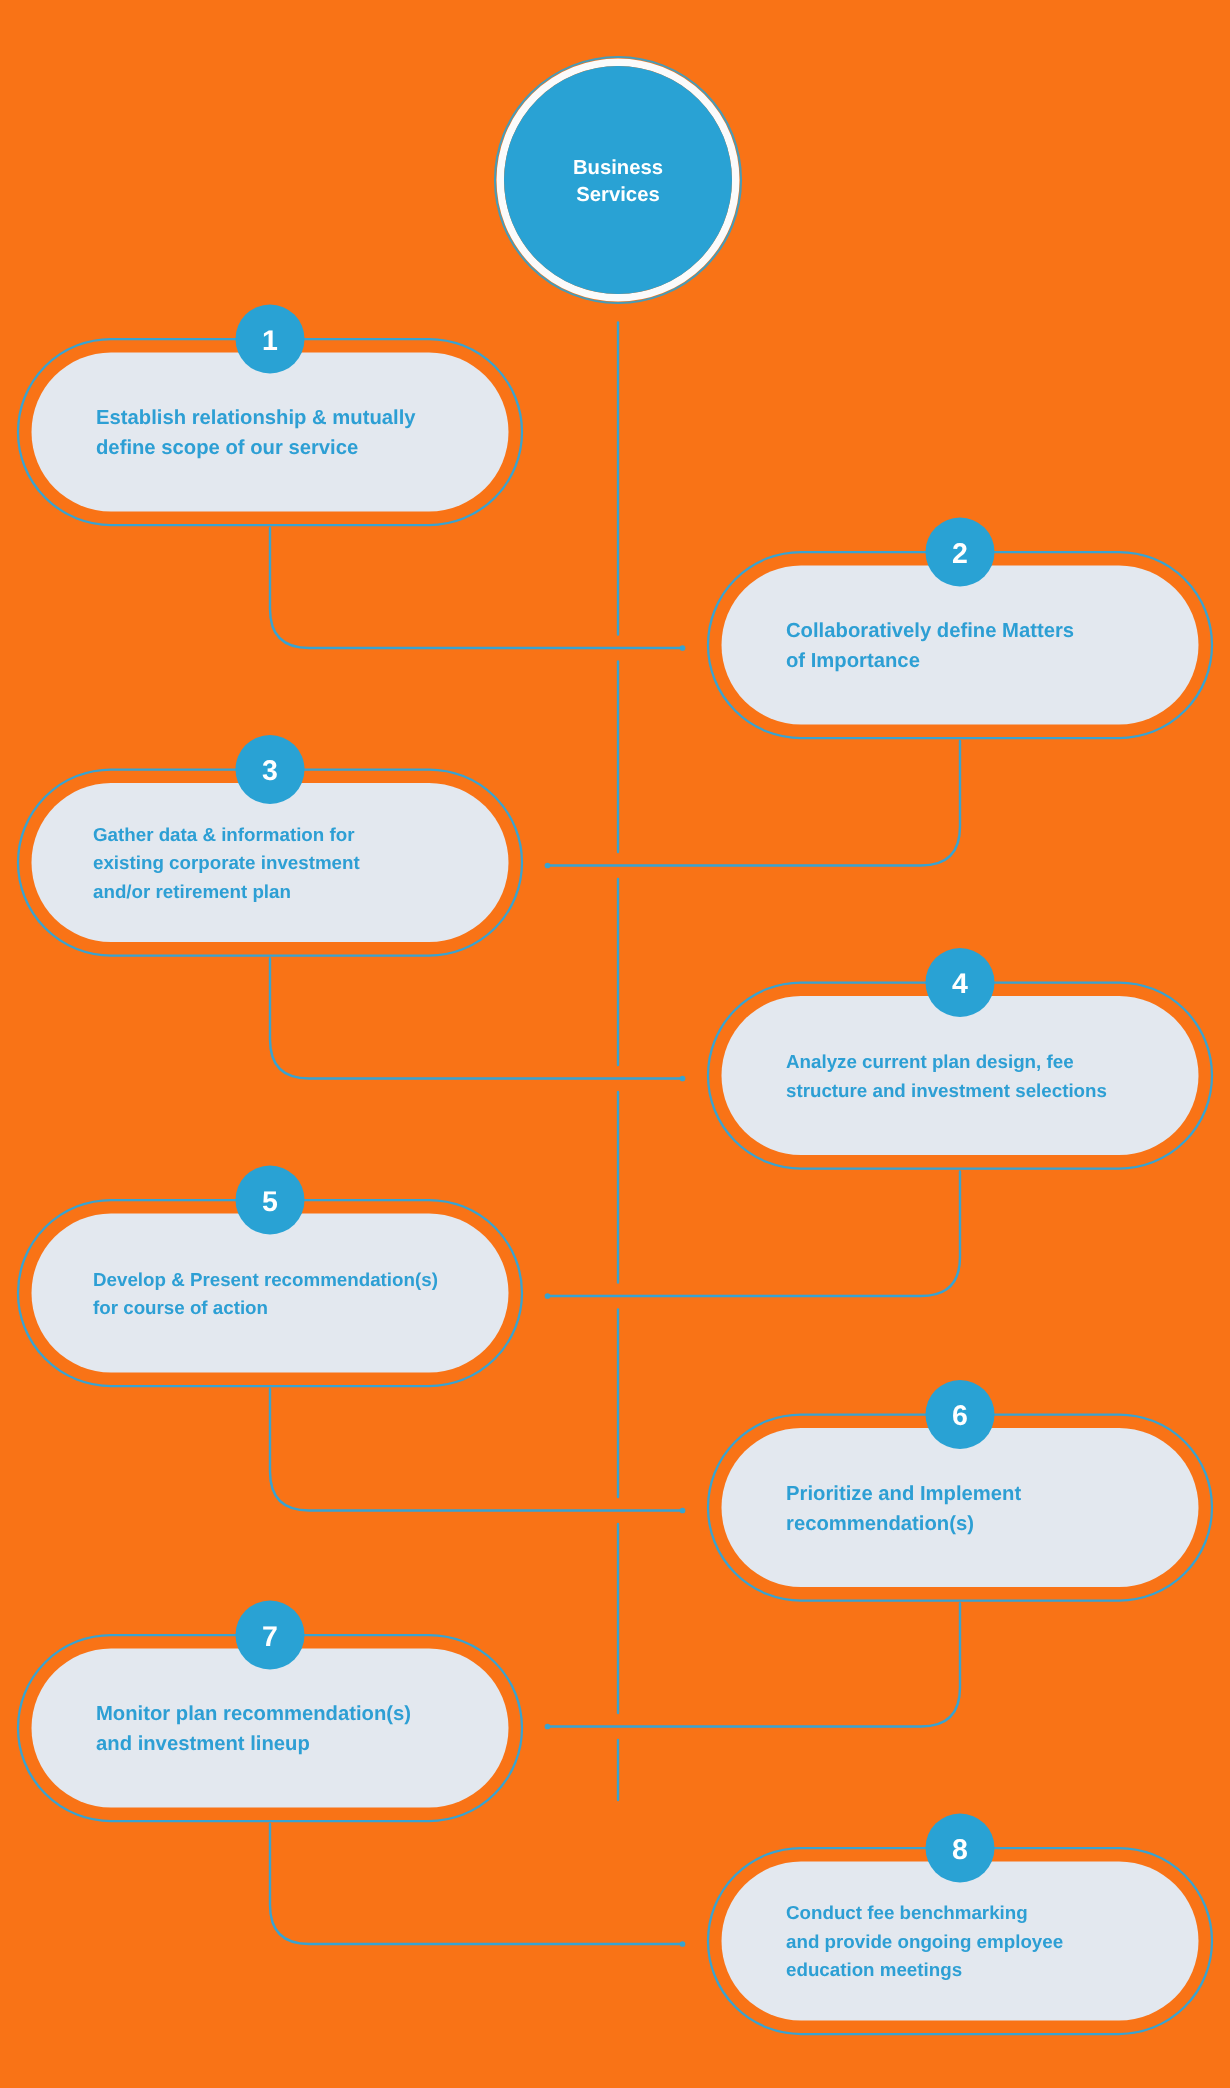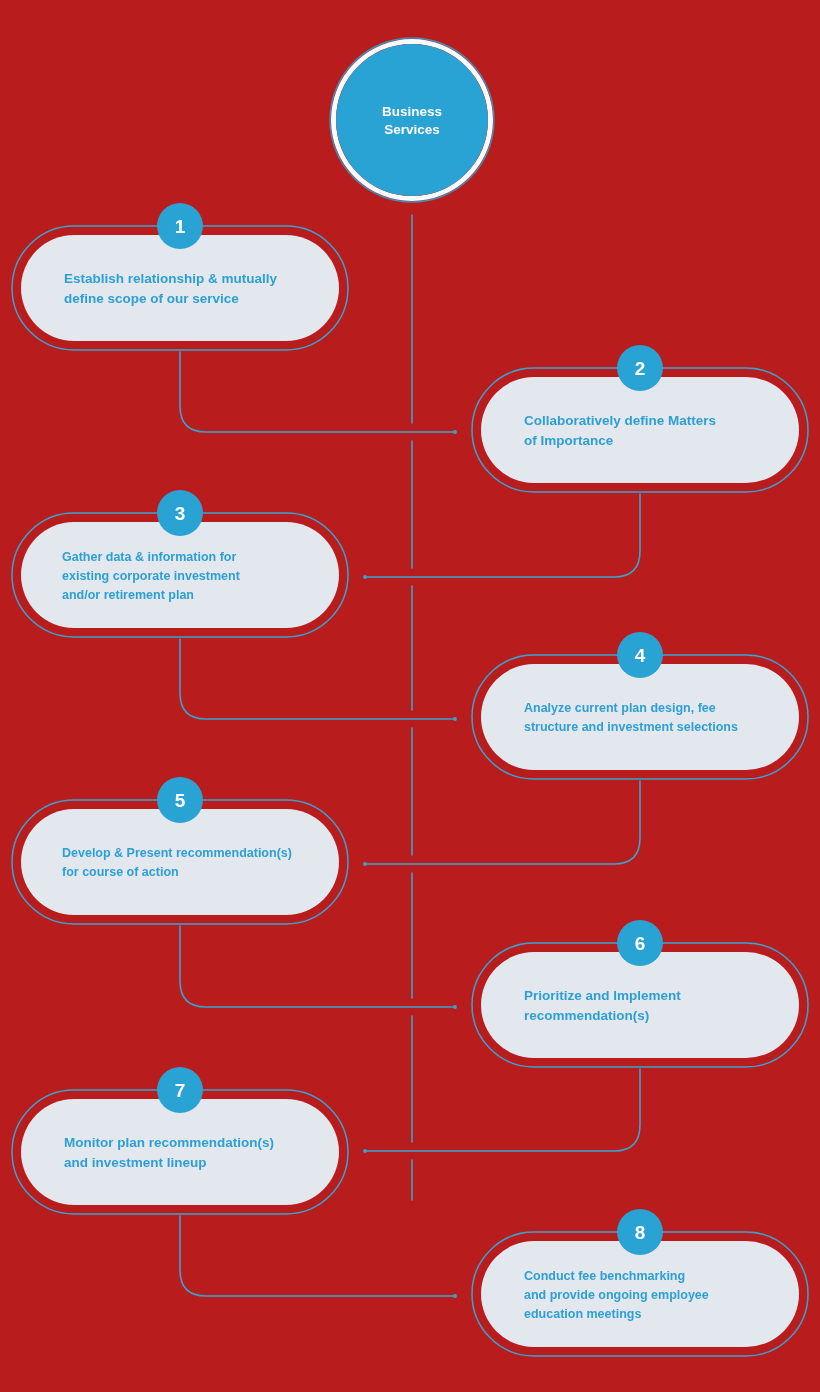--- a/index.html
+++ b/index.html
@@ -10,21 +10,21 @@
   body {
     width: 820px;
     height: 1392px;
     font-family: "Liberation Sans", sans-serif;
     overflow: hidden;
   }
   #diagram-root {
     position: relative;
     width: 820px;
     height: 1392px;
-    background: #b91c1c;
+    background: #f97316;
   }
   svg.canvas {
     position: absolute;
     left: 0;
     top: 0;
     width: 820px;
     height: 1392px;
     display: block;
   }
   .hub-label {

